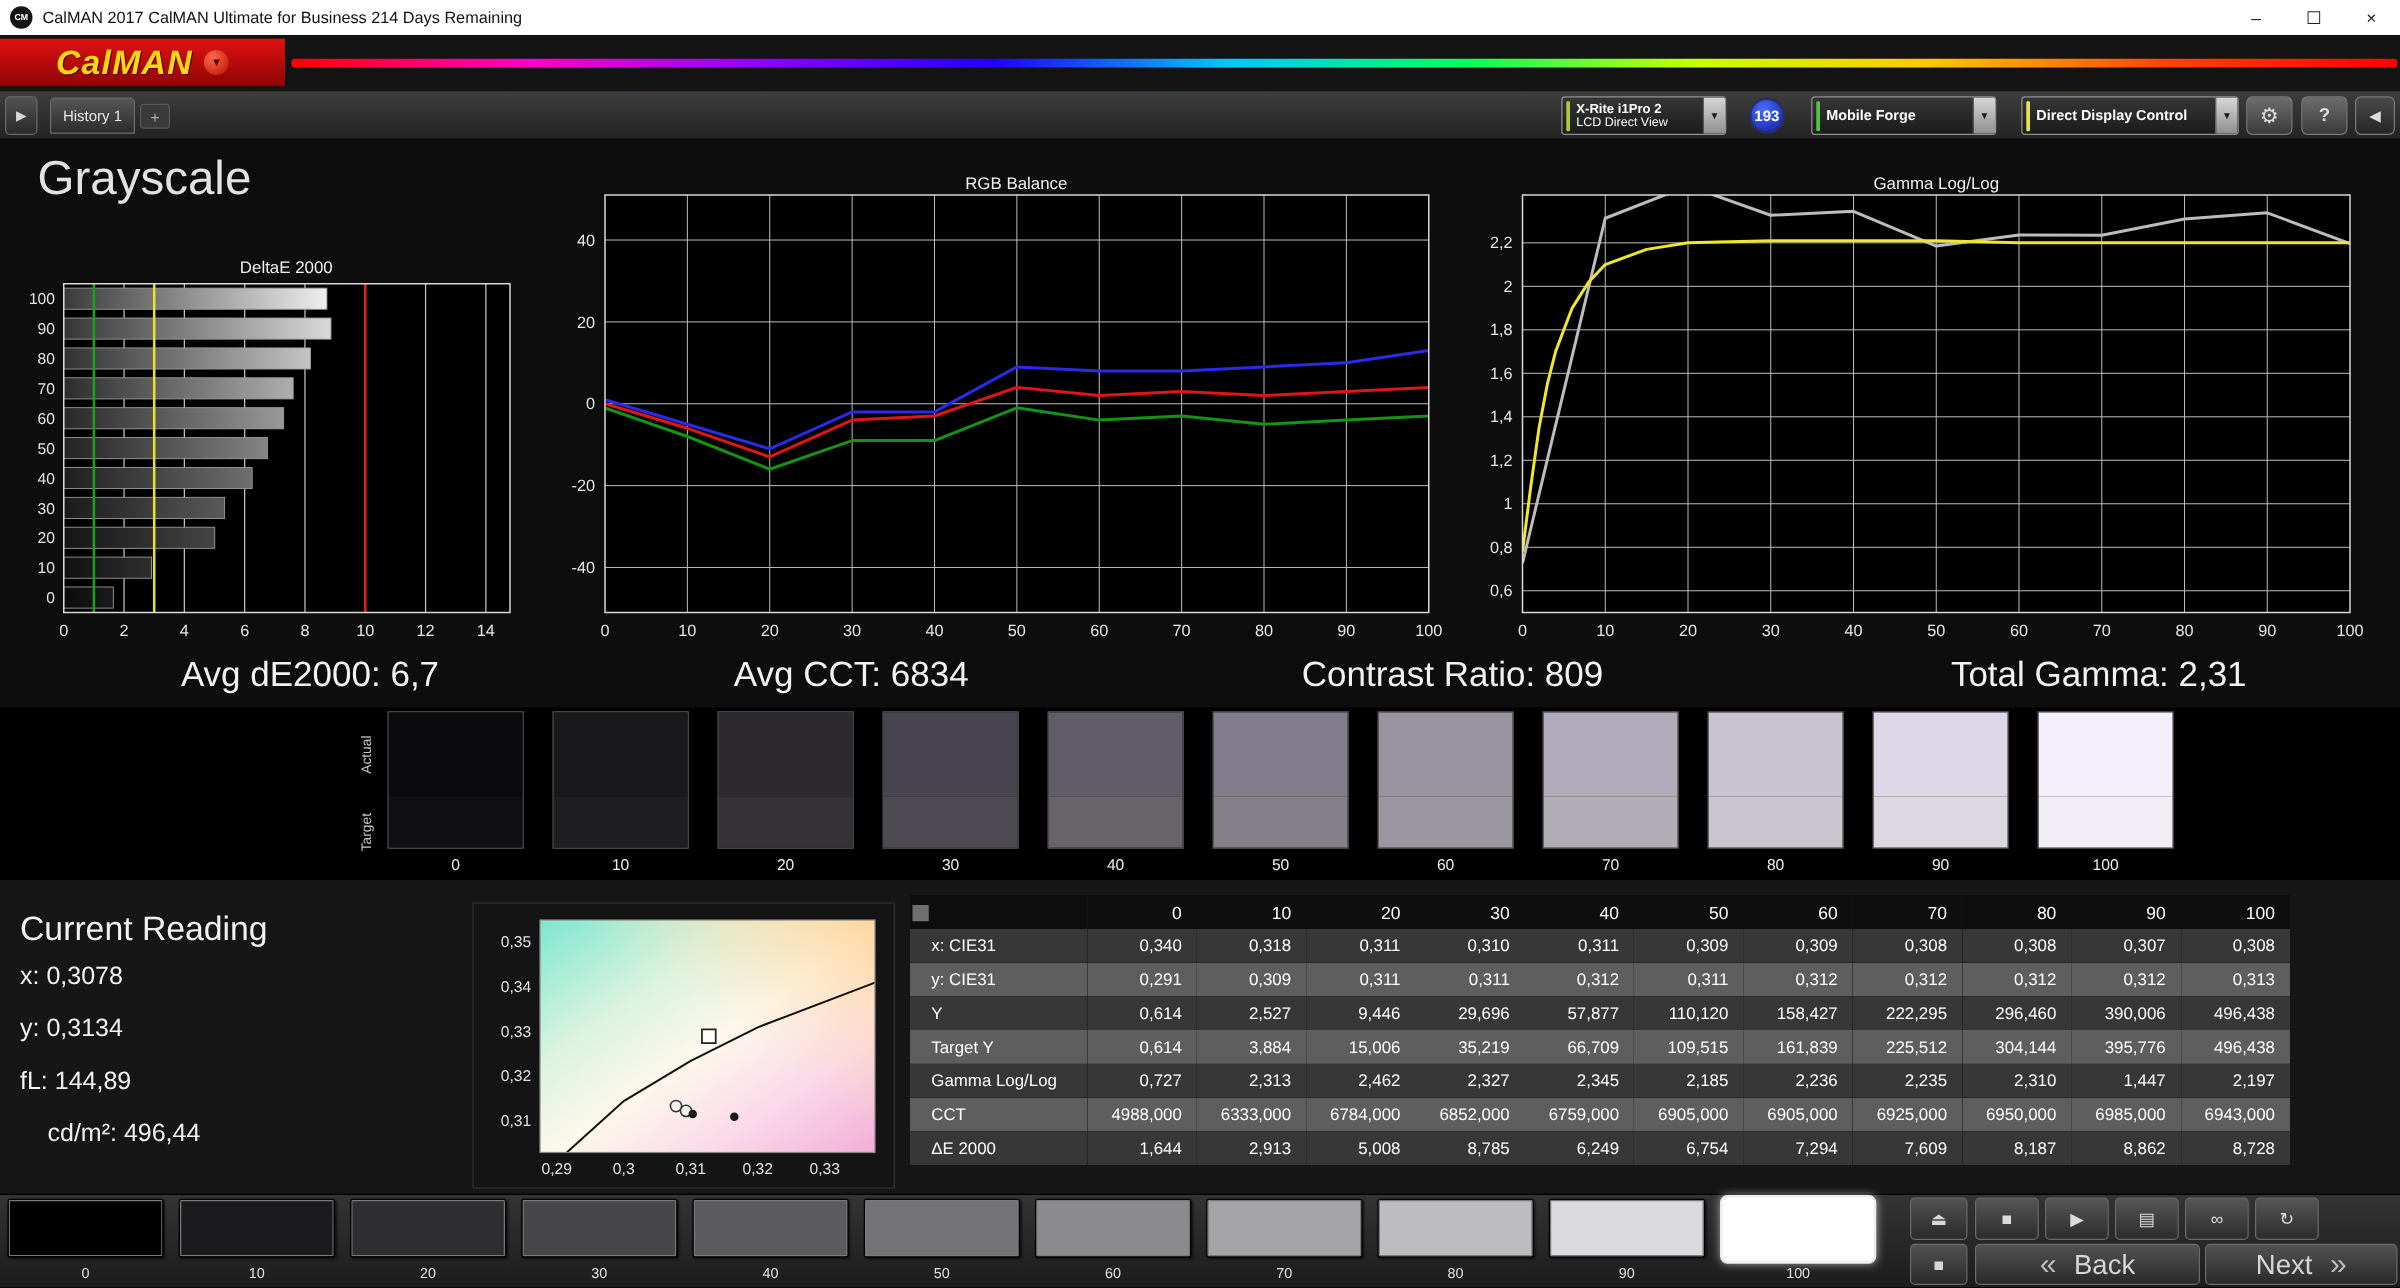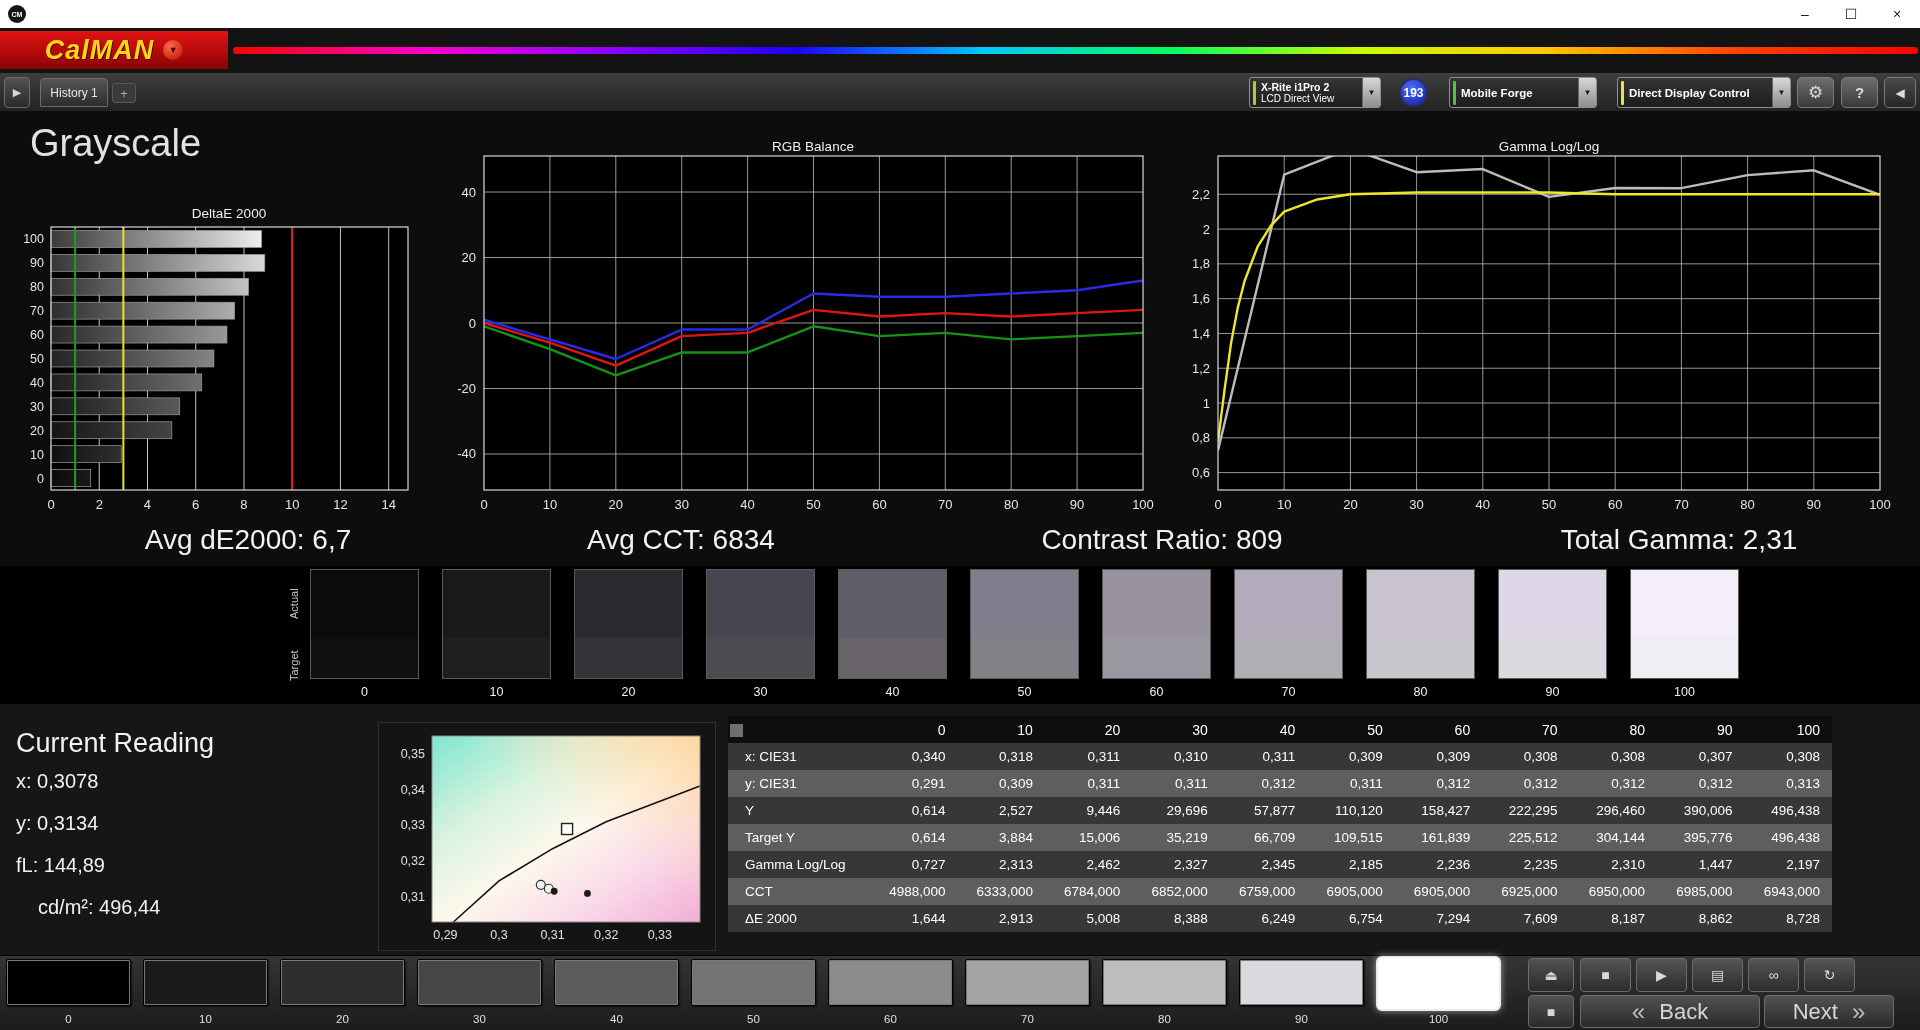--- a/index.html
+++ b/index.html
@@ -100,33 +100,34 @@
   .patch{position:absolute;top:3px;width:125px;height:47px;border:1px solid #000;border-radius:2px;
        box-shadow:inset 0 0 0 1px #7a7a7a,1px 1px 2px rgba(0,0,0,.6);box-sizing:border-box;cursor:pointer;}
   .patch.selected{top:0;height:55px;border:2px solid #ececec;border-radius:6px;box-shadow:0 0 7px rgba(255,255,255,.55);}
   .patchlabel{position:absolute;top:57px;width:125px;text-align:center;font-size:11.5px;color:#e0e0e0;}
   .eject{position:absolute;left:1528px;top:2px;width:46px;height:34px;font-size:14px;}
   .pattern{position:absolute;left:1528px;top:39px;width:46px;height:33px;font-size:14px;}
   #transport{position:absolute;left:1580px;top:2px;display:flex;gap:5px;}
   .tport{width:51px;height:34px;font-size:14px;background:linear-gradient(#565656,#2c2c2c);border:1px solid #6b6b6b;
        border-radius:4px;color:#dadada;display:flex;align-items:center;justify-content:center;box-sizing:border-box;cursor:pointer;}
   .backbtn{position:absolute;left:1580px;top:39px;width:180px;height:33px;gap:14px;font-size:22px;cursor:pointer;}
-  .nextbtn{position:absolute;left:1764px;top:39px;width:130px;height:33px;gap:14px;font-size:22px;cursor:pointer;text-align:center;}
+  .nextbtn{position:absolute;left:1764px;top:39px;width:154px;height:33px;gap:14px;font-size:22px;cursor:pointer;text-align:center;}
   .chev{font-size:24px;color:#bdbdbd;}
   svg text{font-family:"Liberation Sans",sans-serif;}
 </style>
 </head>
 <body>
 
 <div class="screen">
 
   <div class="titlebar">
     <div class="appicon">
         <span>CM</span>
       </div>
+    <div class="wtitle">CalMAN 2017 CalMAN Ultimate for Business 214 Days Remaining</div>
     <div class="winbtns">
       <div class="wbtn">–</div>
       <div class="wbtn">☐</div>
       <div class="wbtn">×</div>
     </div>
   </div>
 
   <div class="banner">
     <div class="logo">
       <span class="logotext">CalMAN</span>
@@ -600,21 +601,21 @@
             <td>6925,000</td>
             <td>6950,000</td>
             <td>6985,000</td>
             <td>6943,000</td>
           </tr>
           <tr>
             <th class="rowlabel">ΔE 2000</th>
             <td>1,644</td>
             <td>2,913</td>
             <td>5,008</td>
-            <td>8,388</td>
+            <td>8,785</td>
             <td>6,249</td>
             <td>6,754</td>
             <td>7,294</td>
             <td>7,609</td>
             <td>8,187</td>
             <td>8,862</td>
             <td>8,728</td>
           </tr>
         </tbody>
     </table>

